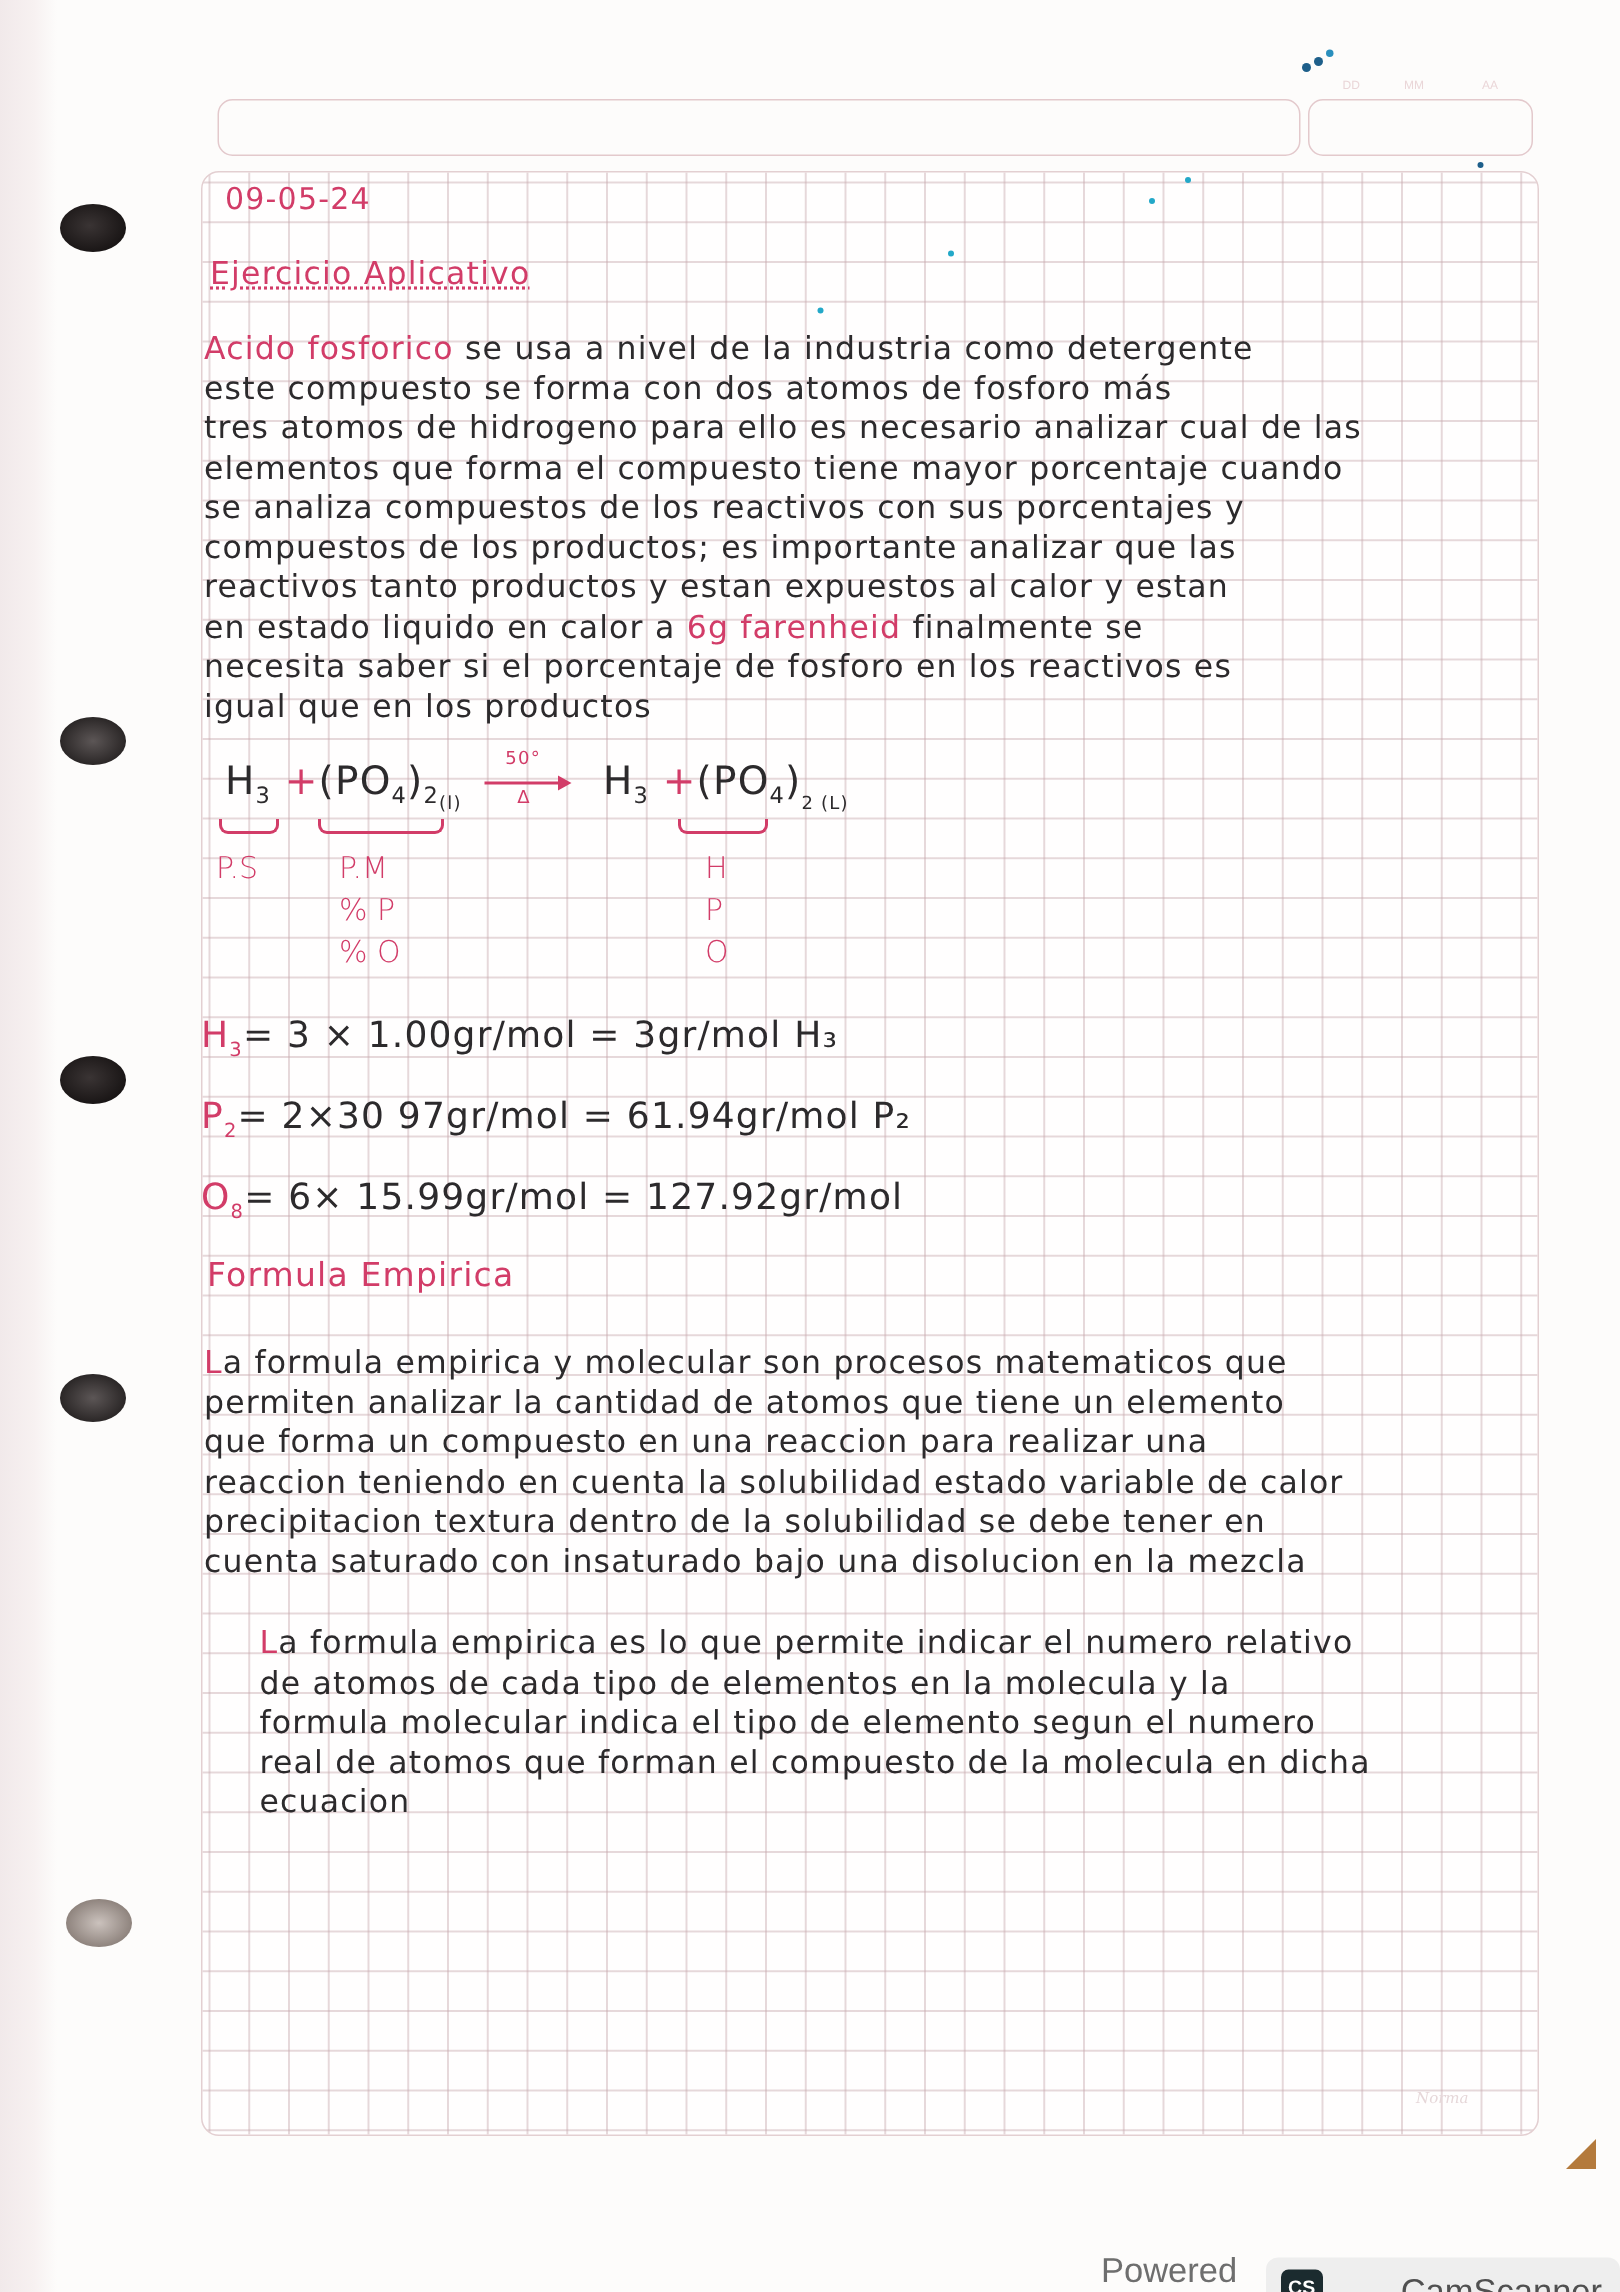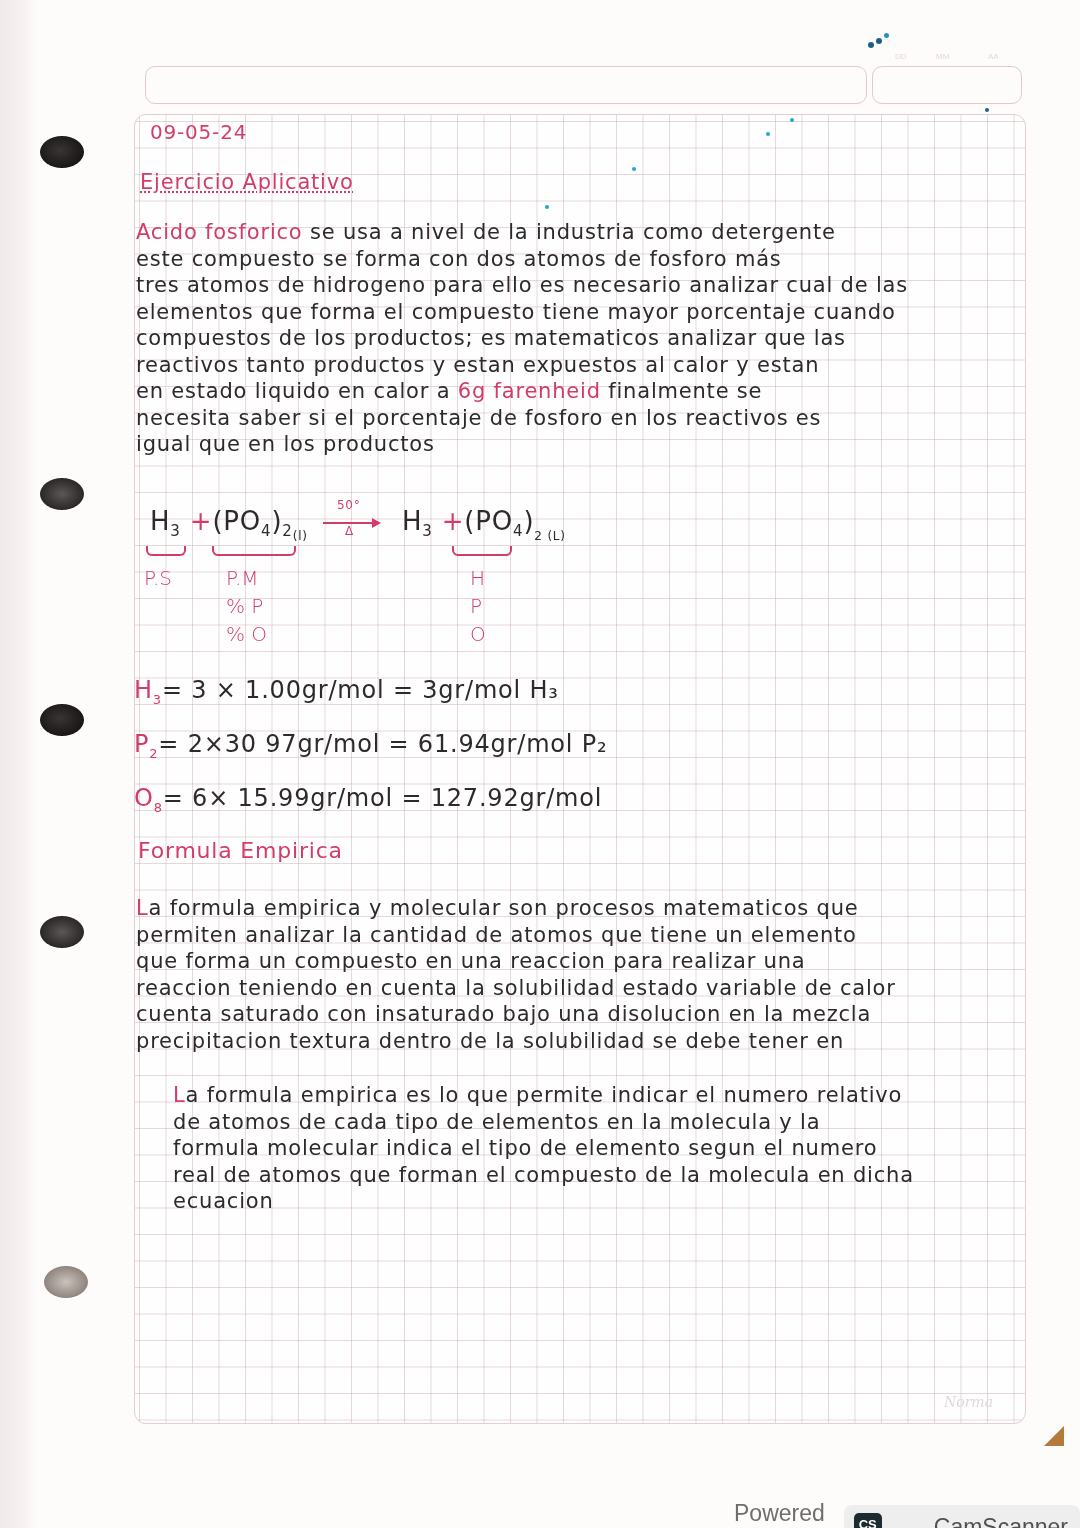--- a/index.html
+++ b/index.html
@@ -77,21 +77,21 @@
     border-left: 9px solid #d23c68; border-top: 5px solid transparent; border-bottom: 5px solid transparent;
   }
 
   .brace { position: absolute; border: 2px solid #d23c68; border-top: none; height: 10px; border-radius: 0 0 6px 6px; }
   .label-pink { position: absolute; font-size: 20px; color: #d23c68; font-weight: 300; }
 
   .calc { font-size: 24px; }
   .calc .sub { font-size: 13px; vertical-align: -6px; }
 
   .watermark {
-    position: absolute; left: 944px; top: 1394px; font-size: 14px; color: #e6d7d9;
+    position: absolute; left: 944px; top: 1394px; font-size: 10px; color: #e6d7d9;
     font-family: "DejaVu Serif", serif; font-style: italic;
   }
   .corner-fold {
     position: absolute; left: 1044px; top: 1426px; width: 0; height: 0;
     border-bottom: 20px solid #b47a3c; border-left: 20px solid transparent;
   }
 
   .dot { position: absolute; border-radius: 50%; }
 
   .cs-footer {
@@ -150,21 +150,22 @@
   <div class="dot" style="left:985px; top:108px; width:4px; height:4px; background:#1e5f8a;"></div>
 
   <div class="hw pink date-text">09-05-24</div>
   <div class="hw pink title-text">Ejercicio Aplicativo</div>
 
   <div class="hw para p1">
     <span class="line"><span class="pink">Acido fosforico</span><span> se usa a nivel de la industria como detergente</span></span>
     <span class="line">este compuesto se forma con dos atomos de fosforo más</span>
     <span class="line">tres atomos de hidrogeno para ello es necesario analizar cual de las</span>
     <span class="line">elementos que forma el compuesto tiene mayor porcentaje cuando</span>
-    <span class="line">compuestos de los productos; es matematicos analizar que las</span>
+    <span class="line">se analiza compuestos de los reactivos con sus porcentajes y</span>
+    <span class="line">compuestos de los productos; es importante analizar que las</span>
     <span class="line">reactivos tanto productos y estan expuestos al calor y estan</span>
     <span class="line"><span>en estado liquido en calor a </span><span class="pink">6g farenheid</span><span> finalmente se</span></span>
     <span class="line">necesita saber si el porcentaje de fosforo en los reactivos es</span>
     <span class="line">igual que en los productos</span>
   </div>
 
   <div class="hw eq">
     <span>H</span><span class="sub">3</span>
     <span class="pink">+</span><span>(PO</span><span class="sub">4</span><span>)</span><span class="sub">2</span><span class="state">(l)</span>
     <span class="arrow-wrap">
@@ -198,22 +199,22 @@
     <span class="pink">O</span><span class="pink sub">8</span><span>= 6× 15.99gr/mol = 127.92gr/mol</span>
   </div>
 
   <div class="hw pink" style="left:138px; top:838px; font-size:22px;">Formula Empirica</div>
 
   <div class="hw para p2">
     <span class="line"><span class="pink">L</span><span>a formula empirica y molecular son procesos matematicos que</span></span>
     <span class="line">permiten analizar la cantidad de atomos que tiene un elemento</span>
     <span class="line">que forma un compuesto en una reaccion para realizar una</span>
     <span class="line">reaccion teniendo en cuenta la solubilidad estado variable de calor</span>
+    <span class="line">precipitacion textura dentro de la solubilidad se debe tener en</span>
     <span class="line">cuenta saturado con insaturado bajo una disolucion en la mezcla</span>
-    <span class="line">precipitacion textura dentro de la solubilidad se debe tener en</span>
   </div>
 
   <div class="hw para p3">
     <span class="line"><span class="pink">L</span><span>a formula empirica es lo que permite indicar el numero relativo</span></span>
     <span class="line">de atomos de cada tipo de elementos en la molecula y la</span>
     <span class="line">formula molecular indica el tipo de elemento segun el numero</span>
     <span class="line">real de atomos que forman el compuesto de la molecula en dicha</span>
     <span class="line">ecuacion</span>
   </div>
 

